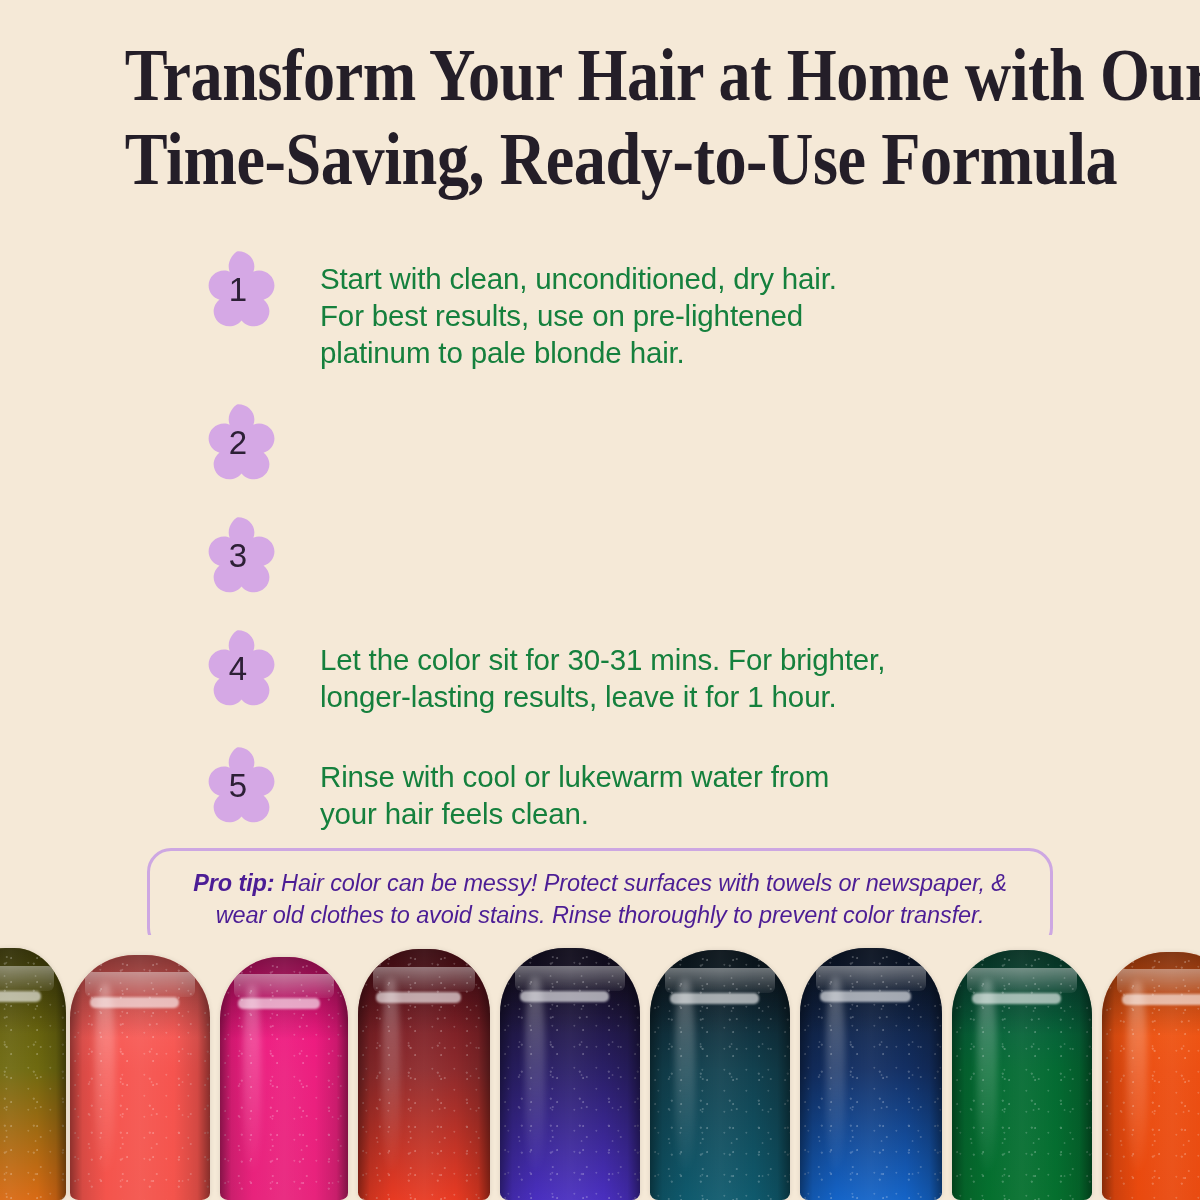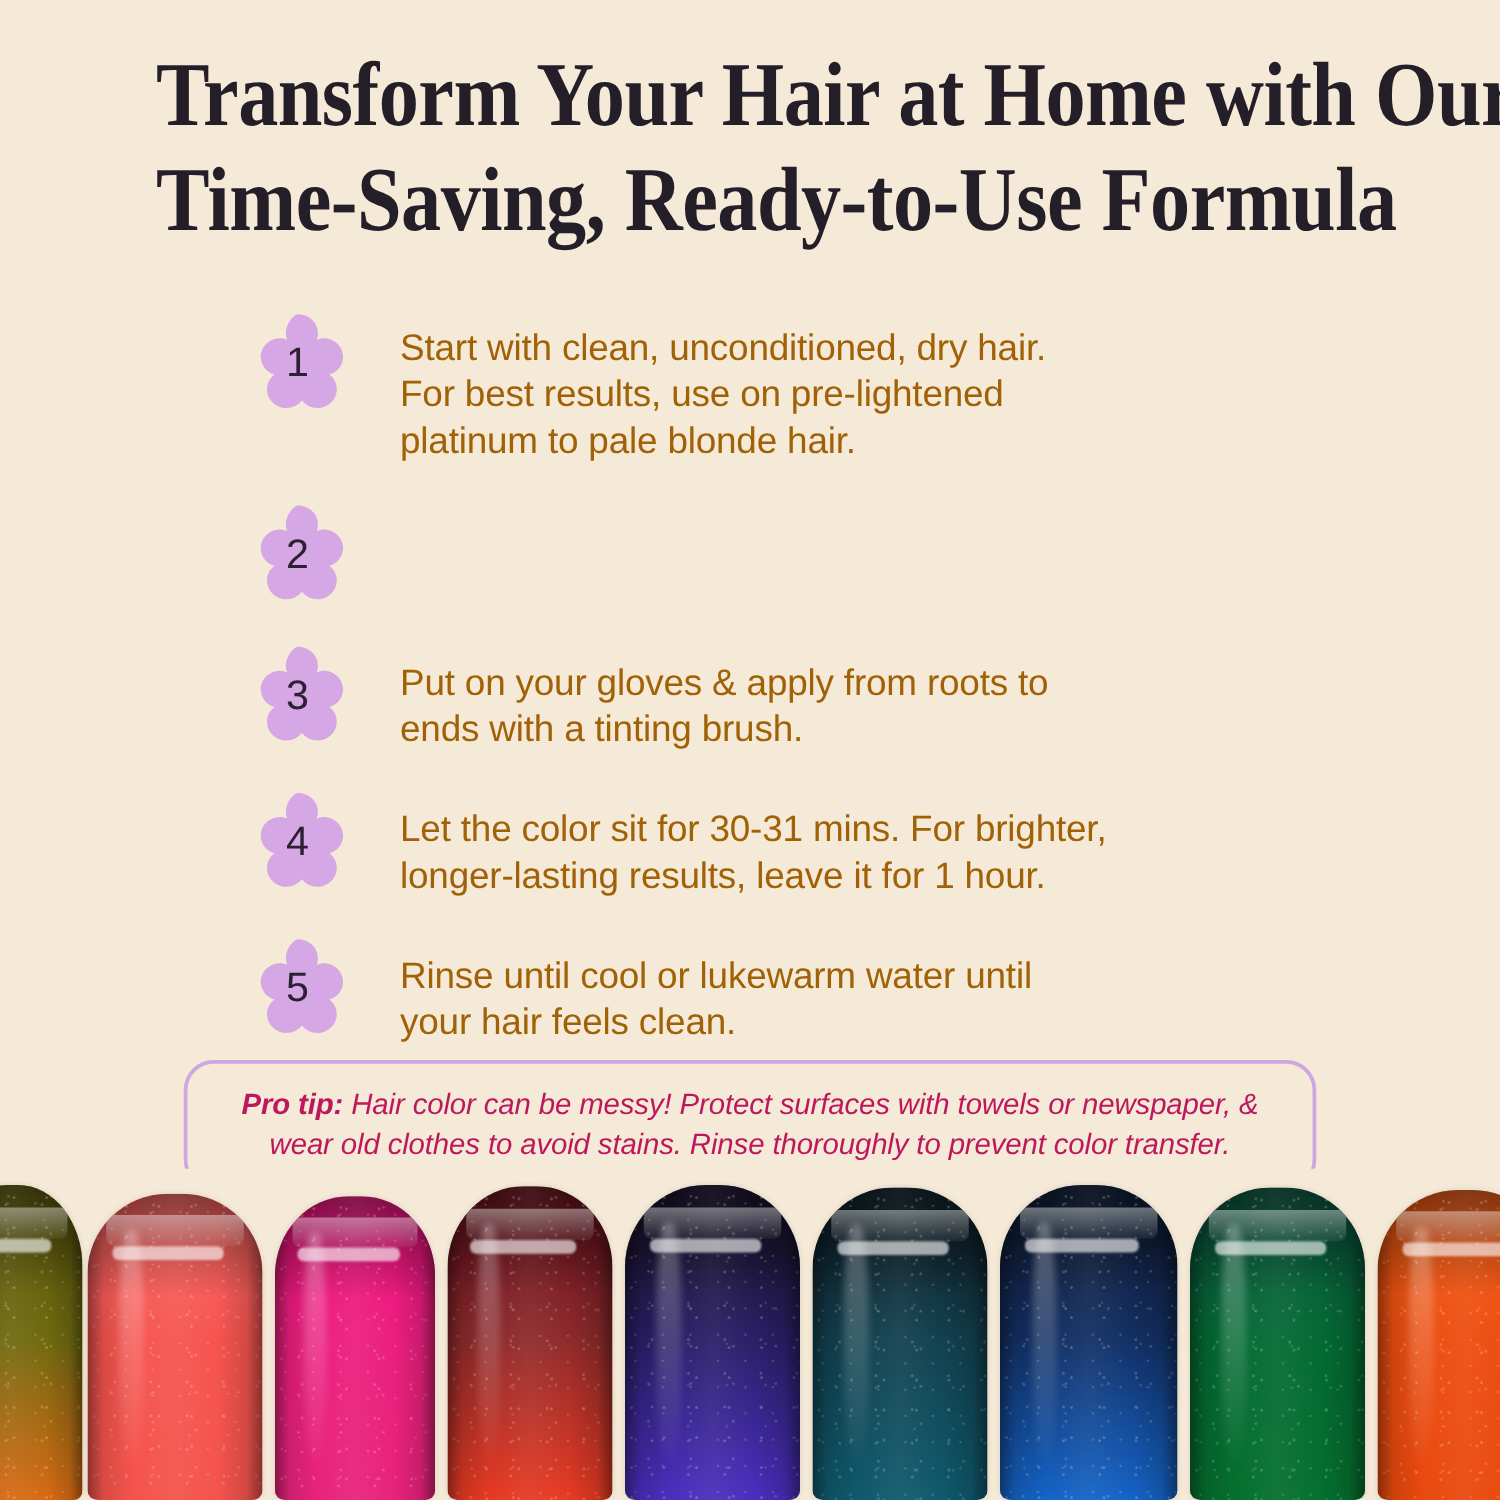--- a/index.html
+++ b/index.html
@@ -83,21 +83,21 @@
     font-weight: 400;
     color: #2d2036;
     letter-spacing: 0px;
   }
 
   .step-text {
     flex: 1 1 auto;
     font-family: "Liberation Sans", sans-serif;
     font-size: 29.5px;
     line-height: 37px;
-    color: #a16207;
+    color: #15803d;
     letter-spacing: -0.15px;
     padding-top: 14px;
     white-space: pre-line;
   }
 
   
   .step-row.s1 .step-text { padding-top: 12px; }
   .step-row.s1 { margin-bottom: 30px; }
   .step-row.s2 { margin-bottom: 29px; }
   .step-row.s3 { margin-bottom: 29px; }
@@ -114,21 +114,21 @@
     border-radius: 24px;
     background: #f5e9d7;
     padding: 16px 26px 18px 26px;
     text-align: center;
   }
   .protip-text {
     font-family: "Liberation Sans", sans-serif;
     font-style: italic;
     font-size: 23.5px;
     line-height: 32px;
-    color: #be185d;
+    color: #4c1d95;
     letter-spacing: -0.1px;
   }
   .protip-label {
     font-weight: 700;
     font-style: italic;
   }
 
   
   .bottles {
     position: absolute;
@@ -244,43 +244,41 @@
       </div>
     </div>
 
     <div class="step-row s3">
       <div class="badge">
         <svg viewBox="0 0 100 100">
           <path fill="#d5a8e5" d="M50 4c11 0 19.5 8 19.5 18 0 2.3-.4 4.4-1.2 6.4 2-1 4.2-1.6 6.6-1.6 10.2 0 18.5 8 18.5 17.8 0 8-5.5 14.8-13 16.9 4.3 3.3 7 8.3 7 13.9 0 9.9-8.3 17.9-18.5 17.9-6 0-11.3-2.8-14.7-7.1-3.4 4.3-8.7 7.1-14.7 7.1C29.3 93.3 21 85.3 21 75.4c0-5.6 2.7-10.6 7-13.9-7.5-2.1-13-8.9-13-16.9 0-9.8 8.3-17.8 18.5-17.8 2.4 0 4.6.6 6.6 1.6-.8-2-1.2-4.1-1.2-6.4C38.9 12 47.4 4 50 4Z"></path>
         </svg>
         <div class="badge-num">3</div>
       </div>
-      <div class="step-text">Put on your gloves &amp; apply from roots to
-ends with a tinting brush.</div>
     </div>
 
     <div class="step-row s4">
       <div class="badge">
         <svg viewBox="0 0 100 100">
           <path fill="#d5a8e5" d="M50 4c11 0 19.5 8 19.5 18 0 2.3-.4 4.4-1.2 6.4 2-1 4.2-1.6 6.6-1.6 10.2 0 18.5 8 18.5 17.8 0 8-5.5 14.8-13 16.9 4.3 3.3 7 8.3 7 13.9 0 9.9-8.3 17.9-18.5 17.9-6 0-11.3-2.8-14.7-7.1-3.4 4.3-8.7 7.1-14.7 7.1C29.3 93.3 21 85.3 21 75.4c0-5.6 2.7-10.6 7-13.9-7.5-2.1-13-8.9-13-16.9 0-9.8 8.3-17.8 18.5-17.8 2.4 0 4.6.6 6.6 1.6-.8-2-1.2-4.1-1.2-6.4C38.9 12 47.4 4 50 4Z"></path>
         </svg>
         <div class="badge-num">4</div>
       </div>
       <div class="step-text">Let the color sit for 30-31 mins. For brighter,
 longer-lasting results, leave it for 1 hour.</div>
     </div>
 
     <div class="step-row s5">
       <div class="badge">
         <svg viewBox="0 0 100 100">
           <path fill="#d5a8e5" d="M50 4c11 0 19.5 8 19.5 18 0 2.3-.4 4.4-1.2 6.4 2-1 4.2-1.6 6.6-1.6 10.2 0 18.5 8 18.5 17.8 0 8-5.5 14.8-13 16.9 4.3 3.3 7 8.3 7 13.9 0 9.9-8.3 17.9-18.5 17.9-6 0-11.3-2.8-14.7-7.1-3.4 4.3-8.7 7.1-14.7 7.1C29.3 93.3 21 85.3 21 75.4c0-5.6 2.7-10.6 7-13.9-7.5-2.1-13-8.9-13-16.9 0-9.8 8.3-17.8 18.5-17.8 2.4 0 4.6.6 6.6 1.6-.8-2-1.2-4.1-1.2-6.4C38.9 12 47.4 4 50 4Z"></path>
         </svg>
         <div class="badge-num">5</div>
       </div>
-      <div class="step-text">Rinse until cool or lukewarm water until
+      <div class="step-text">Rinse with cool or lukewarm water from
 your hair feels clean.</div>
     </div>
 
   </div>
 
   <div class="protip">
     <div class="protip-text"><span class="protip-label">Pro tip:</span><span> Hair color can be messy! Protect surfaces with towels or newspaper, &amp; wear old clothes to avoid stains. Rinse thoroughly to prevent color transfer.</span></div>
   </div>
 
   <div class="bottles" id="bottles">

